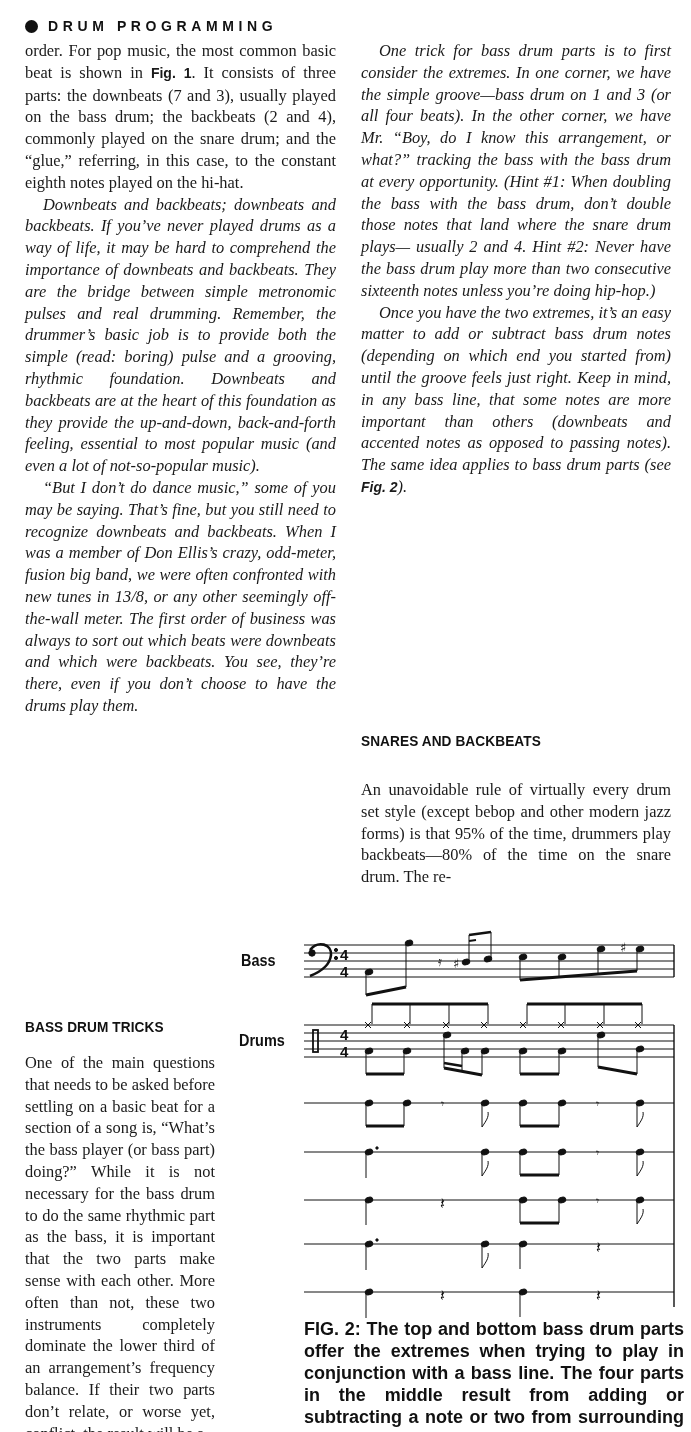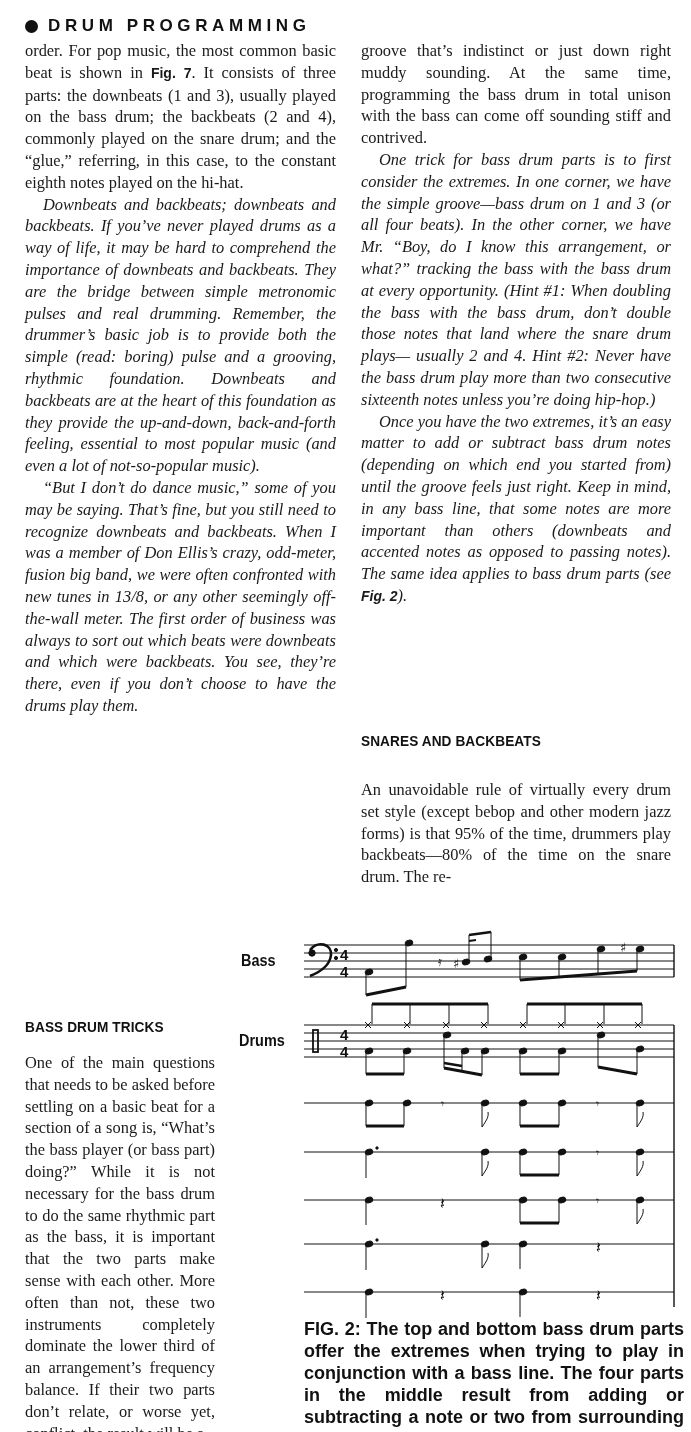--- a/index.html
+++ b/index.html
@@ -1,21 +1,21 @@
 <!DOCTYPE html>
 <html><head>
 <meta charset="utf-8">
 <style>
   * { box-sizing: border-box; margin: 0; padding: 0; }
   html, body { width: 691px; height: 1432px; background: #ffffff; overflow: hidden; }
   body { position: relative; color: #1a1a1a; font-family: "Liberation Serif", "DejaVu Serif", serif; }
 
   .header { position: absolute; left: 25px; top: 14px; height: 24px; display: flex; align-items: center; }
   .header .dot { width: 13px; height: 13px; border-radius: 50%; background: #111; margin-right: 10px; }
-  .header .title { font-family: "Liberation Sans", "DejaVu Sans", sans-serif; font-weight: bold; font-size: 17px; letter-spacing: 4.6px; color: #111; }
+  .header .title { font-family: "Liberation Sans", "DejaVu Sans", sans-serif; font-weight: bold; font-size: 14px; letter-spacing: 4.6px; color: #111; }
 
   .col { position: absolute; font-size: 16.4px; line-height: 21.8px; text-align: justify; }
   .col-left { left: 25px; top: 40px; width: 311px; }
   .col-right { left: 361px; top: 40px; width: 310px; }
   .col-narrow { left: 25px; top: 1052px; width: 190px; }
 
   .col p { margin: 0; }
   .col p.indent { text-indent: 18px; font-style: italic; }
   .col p .figref { font-family: "Liberation Sans", "DejaVu Sans", sans-serif; font-weight: bold; font-size: 14px; }
 
@@ -28,27 +28,26 @@
 </style>
 </head>
 <body>
 
 <div class="header">
   <span class="dot"></span>
   <span class="title">DRUM PROGRAMMING</span>
 </div>
 
 <div class="col col-left">
-  <p><span>order. For pop music, the most common basic beat is shown in </span><span class="figref">Fig. 7</span><span>. It consists of three parts: the downbeats (1 and 3), usually played on the bass drum; the backbeats (2 and 4), commonly played on the snare drum; and the “glue,” referring, in this case, to the constant eighth notes played on the hi-hat.</span></p>
+  <p><span>order. For pop music, the most common basic beat is shown in </span><span class="figref">Fig. 1</span><span>. It consists of three parts: the downbeats (7 and 3), usually played on the bass drum; the backbeats (2 and 4), commonly played on the snare drum; and the “glue,” referring, in this case, to the constant eighth notes played on the hi-hat.</span></p>
   <p class="indent">Downbeats and backbeats; downbeats and backbeats. If you’ve never played drums as a way of life, it may be hard to comprehend the importance of downbeats and backbeats. They are the bridge between simple metronomic pulses and real drumming. Remember, the drummer’s basic job is to provide both the simple (read: boring) pulse and a grooving, rhythmic foundation. Downbeats and backbeats are at the heart of this foundation as they provide the up-and-down, back-and-forth feeling, essential to most popular music (and even a lot of not-so-popular music).</p>
   <p class="indent">“But I don’t do dance music,” some of you may be saying. That’s fine, but you still need to recognize downbeats and backbeats. When I was a member of Don Ellis’s crazy, odd-meter, fusion big band, we were often confronted with new tunes in 13/8, or any other seemingly off-the-wall meter. The first order of business was always to sort out which beats were downbeats and which were backbeats. You see, they’re there, even if you don’t choose to have the drums play them.</p>
 </div>
 
 <div class="col col-right">
-  <p>groove that’s indistinct or just down right muddy sounding. At the same time, programming the bass drum in total unison with the bass can come off sounding stiff and contrived.</p>
   <p class="indent">One trick for bass drum parts is to first consider the extremes. In one corner, we have the simple groove—bass drum on 1 and 3 (or all four beats). In the other corner, we have Mr. “Boy, do I know this arrangement, or what?” tracking the bass with the bass drum at every opportunity. (Hint #1: When doubling the bass with the bass drum, don’t double those notes that land where the snare drum plays— usually 2 and 4. Hint #2: Never have the bass drum play more than two consecutive sixteenth notes unless you’re doing hip-hop.)</p>
   <p class="indent"><span>Once you have the two extremes, it’s an easy matter to add or subtract bass drum notes (depending on which end you started from) until the groove feels just right. Keep in mind, in any bass line, that some notes are more important than others (downbeats and accented notes as opposed to passing notes). The same idea applies to bass drum parts (see </span><span class="figref">Fig. 2</span><span>).</span></p>
 </div>
 
 <div class="section-head head-snares">SNARES AND BACKBEATS</div>
 <div class="col" style="left:361px; top:779px; width:310px;">
   <p>An unavoidable rule of virtually every drum set style (except bebop and other modern jazz forms) is that 95% of the time, drummers play backbeats—80% of the time on the snare drum. The re-</p>
 </div>
 
 <div class="section-head head-bass">BASS DRUM TRICKS</div>

